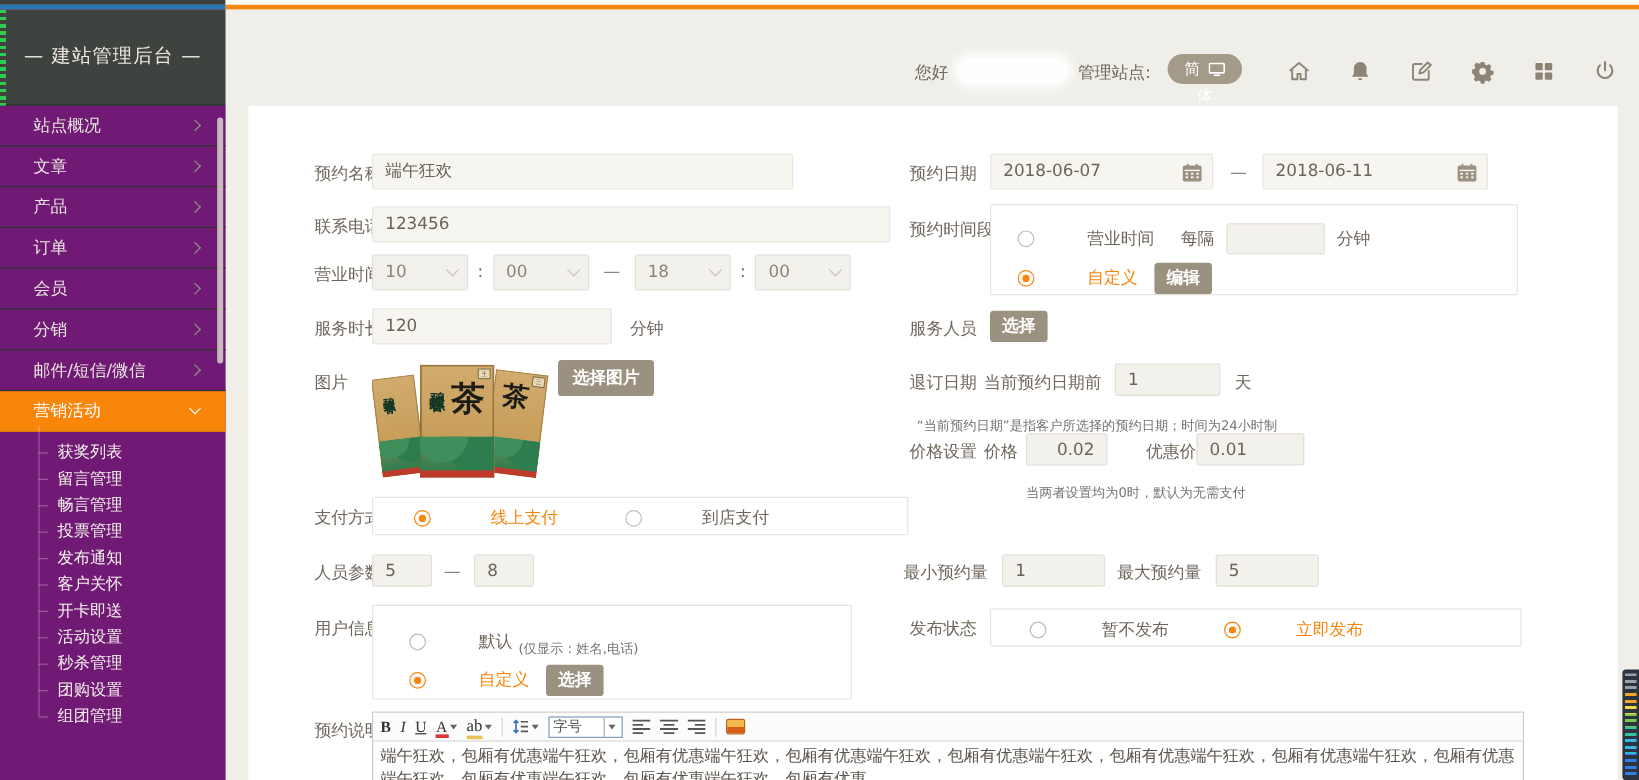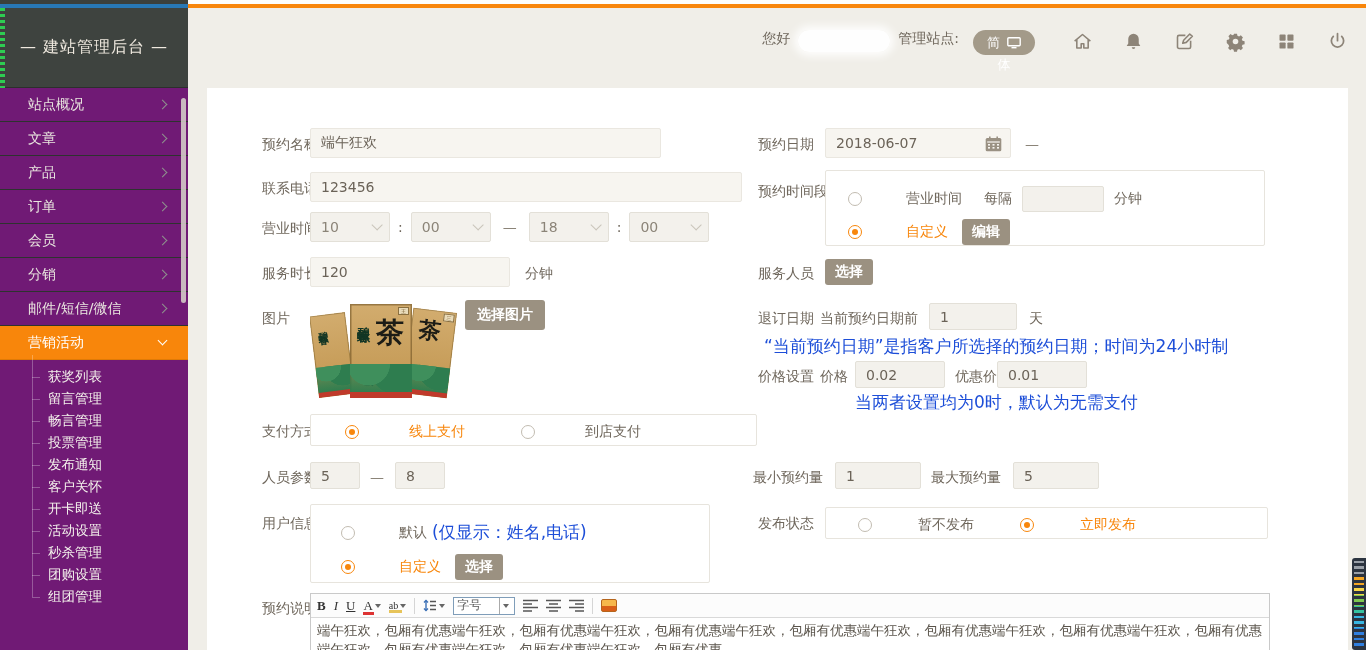--- a/index.html
+++ b/index.html
@@ -26,21 +26,21 @@
   .mitem.active .chev { border-color:#fff; transform:rotate(45deg); margin-top:-4px; }
   .submenu { padding-top:6px; }
   .sitem { position:relative; height:22px; display:flex; align-items:center; padding-left:48px;
     color:#f4f2ec; font-size:13.5px; cursor:pointer; }
   .sitem::before { content:""; position:absolute; left:32px; top:-11px; height:22px; border-left:1px solid rgba(255,255,255,.28); }
   .sitem::after { content:""; position:absolute; left:32px; top:11px; width:8px; border-top:1px solid rgba(255,255,255,.28); }
   .side-scroll { position:absolute; right:2px; top:90px; width:5px; height:205px; background:#d8d5cd; border-radius:3px; opacity:.85; }
 
   
   .header { position:absolute; left:188px; top:8px; right:0; height:80px; background:#f0eee8; }
-  .hright { position:absolute; right:18px; top:22px; height:40px; display:flex; align-items:flex-start; gap:0; }
+  .hright { position:absolute; right:18px; top:22px; height:40px; display:flex; align-items:flex-end; gap:0; }
   .htext { color:#6f675c; font-size:14px; }
   .blur-name { width:92px; height:22px; margin:0 8px; border-radius:12px; background:rgba(255,255,255,.92);
     box-shadow:0 0 8px 4px rgba(255,255,255,.9); }
   .lang-wrap { position:relative; margin-left:14px; margin-right:10px; width:62px; }
   .lang-pill { width:62px; height:25px; background:#a39a89; border-radius:13px; display:flex; align-items:center;
     justify-content:center; gap:7px; color:#fff; font-size:13px; cursor:pointer; }
   .lang-below { position:absolute; left:0; width:62px; text-align:center; top:26px; color:#fff; font-size:13px; }
   .hicons { display:flex; align-items:center; gap:29px; margin-left:26px; }
   .hicon { width:22px; height:22px; color:#8d8478; cursor:pointer; display:flex; align-items:center; justify-content:center; }
   .hicon svg { width:21px; height:21px; }
@@ -56,21 +56,21 @@
   .sel .sv { position:absolute; right:10px; width:8px; height:8px; border-right:1.5px solid #c9c4ba;
     border-bottom:1.5px solid #c9c4ba; transform:rotate(45deg) translateY(-3px); }
   .sep { position:absolute; color:#8b8478; font-size:14px; }
   .gbtn { position:absolute; background:#9b9181; color:#fff; font-size:14px; border:none; border-radius:3px;
     padding:4px 10px; cursor:pointer;font-weight:bold; }
   .rbox { position:absolute; border:1px solid #e7e4dd; border-radius:2px; background:#fff; }
   .radio { width:14px; height:14px; border-radius:50%; border:1px solid #c2bcb1; background:#fff; display:inline-block; }
   .radio.on { border:1px solid #f8860b; position:relative; }
   .radio.on::after { content:""; position:absolute; left:3px; top:3px; width:6px; height:6px; border-radius:50%; background:#f8860b; }
   .orange { color:#f8860b; }
-  .note { position:absolute; color:#1d4ed8; font-size:17px; white-space:nowrap; }
+  .note { position:absolute; color:#737373; font-size:11px; white-space:nowrap;margin-top:12px; }
   .cal { position:absolute; right:8px; top:7px; width:17px; height:16px; color:#9a9183; }
 
   
   .prod { position:absolute; left:103px; top:212px; width:148px; height:102px; background:#fff; overflow:hidden; }
   .bx { position:absolute; background:linear-gradient(180deg,#d2ac6e 0%,#c69c58 70%,#b98f4a 100%);
     box-shadow:inset 0 0 0 1px rgba(90,65,20,.35); overflow:hidden; }
   .bx .grn { position:absolute; left:0; right:0; bottom:4px; height:26px;
     background:radial-gradient(circle at 30% 0%, #3f8f5c 0 40%, transparent 41%),
                radial-gradient(circle at 75% 10%, #2e7d4f 0 50%, transparent 51%),linear-gradient(#35815288,#2e7d4f); }
   .bx .red { position:absolute; left:0; right:0; bottom:0; height:5px; background:#c03a2b; }
@@ -80,21 +80,21 @@
 
   
   .editor { position:absolute; left:103px; top:505px; width:960px; border:1px solid #c9c9c9; background:#fff; }
   .ed-toolbar { height:24px; background:#fcfcfc; border-bottom:1px solid #d9d9d9; display:flex; align-items:center;
     padding:0 6px; gap:8px; font-family:"Liberation Serif","DejaVu Serif",serif; color:#333; font-size:13px; }
   .tb { cursor:pointer; display:flex; align-items:center; }
   .tb b { font-weight:bold; } .tb i { font-style:italic; } .tb u { text-decoration:underline; }
   .mini-arrow { width:0; height:0; border-left:3px solid transparent; border-right:3px solid transparent;
     border-top:4px solid #666; margin-left:2px; }
   .fc { position:relative; } .fc::after { content:""; position:absolute; left:0; bottom:-1px; width:11px; height:3px; background:#d33; }
-  .hl { font-size:10px; position:relative;align-items:center; } .hl::after { content:""; position:absolute; left:0; bottom:-2px; width:13px; height:3px; background:#e7c45a; }
+  .hl { font-size:14px; position:relative;align-items:center; } .hl::after { content:""; position:absolute; left:0; bottom:-2px; width:13px; height:3px; background:#e7c45a; }
   .fsize { width:62px; height:18px; border:1px solid #7f9db9; background:#fff; color:#555; font-size:12px;
     display:flex; align-items:center; padding:0 3px; font-family:"DejaVu Sans",sans-serif; }
   .fsize .db { margin-left:auto; width:12px; height:16px; border-left:1px solid #aaa; display:flex; align-items:center; justify-content:center; }
   .vbar { width:1px; height:16px; background:#d5d5d5; }
   .align svg { width:15px; height:13px; }
   .imgicon { width:16px; height:13px; border:1px solid #b5651d; border-radius:2px;
     background:linear-gradient(180deg,#f6b74b 0 55%, #d95f18 55% 100%); }
   .ed-body { padding:3px 6px; color:#5a544b; font-size:13.5px; line-height:19px; min-height:48px; }
 
   
@@ -270,20 +270,37 @@
           <rect x="3" y="8" width="2" height="1.6"></rect>
           <rect x="7.5" y="8" width="2" height="1.6"></rect>
           <rect x="12" y="8" width="2" height="1.6"></rect>
           <rect x="3" y="11" width="2" height="1.6"></rect>
           <rect x="7.5" y="11" width="2" height="1.6"></rect>
           <rect x="12" y="11" width="2" height="1.6"></rect>
         </g>
       </svg>
   </div>
   <span class="sep" style="left:818px; top:48px;">—</span>
+  <div class="inp" style="left:845px; top:40px; width:188px; height:30px;">
+    <span>2018-06-11</span>
+    <svg class="cal" viewBox="0 0 17 16">
+        <rect x="0.7" y="2" width="15.6" height="13.3" rx="1.5" fill="currentColor"></rect>
+        <rect x="2.2" y="5.4" width="12.6" height="1.2" fill="#f7f5f0"></rect>
+        <rect x="4" y="0.5" width="1.6" height="3" fill="currentColor"></rect>
+        <rect x="11.4" y="0.5" width="1.6" height="3" fill="currentColor"></rect>
+        <g fill="#f7f5f0">
+          <rect x="3" y="8" width="2" height="1.6"></rect>
+          <rect x="7.5" y="8" width="2" height="1.6"></rect>
+          <rect x="12" y="8" width="2" height="1.6"></rect>
+          <rect x="3" y="11" width="2" height="1.6"></rect>
+          <rect x="7.5" y="11" width="2" height="1.6"></rect>
+          <rect x="12" y="11" width="2" height="1.6"></rect>
+        </g>
+      </svg>
+  </div>
 
   <span class="lab" style="left:55px; top:92px;">联系电话</span>
   <div class="inp" style="left:103px; top:84px; width:432px; height:30px;">
       <span>123456</span>
     </div>
 
   <span class="lab" style="left:551px; top:95px;">预约时间段</span>
   <div class="rbox" style="left:618px; top:82px; width:440px; height:76px;">
     <div style="position:absolute; left:22px; top:15px; display:flex; align-items:center; gap:0;">
       <span class="radio"></span>
@@ -358,21 +375,21 @@
   <span class="lab" style="left:551px; top:222px;">退订日期</span>
   <span class="lab" style="left:613px; top:222px;">当前预约日期前</span>
   <div class="inp gray" style="left:722px; top:215px; width:88px; height:27px;">
       <span>1</span>
     </div>
   <span class="lab" style="left:822px; top:222px;">天</span>
   <span class="note" style="left:557px; top:247px;">“当前预约日期”是指客户所选择的预约日期；时间为24小时制</span>
 
   <span class="lab" style="left:551px; top:280px;">价格设置</span>
   <span class="lab" style="left:613px; top:280px;">价格</span>
-  <div class="inp gray" style="left:648px; top:273px; width:90px; height:27px;">
+  <div class="inp gray" style="left:648px; top:273px; width:68px; height:27px;justify-content:flex-end;">
       <span>0.02</span>
     </div>
   <span class="lab" style="left:748px; top:280px;">优惠价</span>
   <div class="inp gray" style="left:790px; top:273px; width:90px; height:27px;">
       <span>0.01</span>
     </div>
   <span class="note" style="left:648px; top:303px;">当两者设置均为0时，默认为无需支付</span>
 
   <span class="lab" style="left:55px; top:335px;">支付方式</span>
   <div class="rbox" style="left:103px; top:326px; width:447px; height:32px;">

